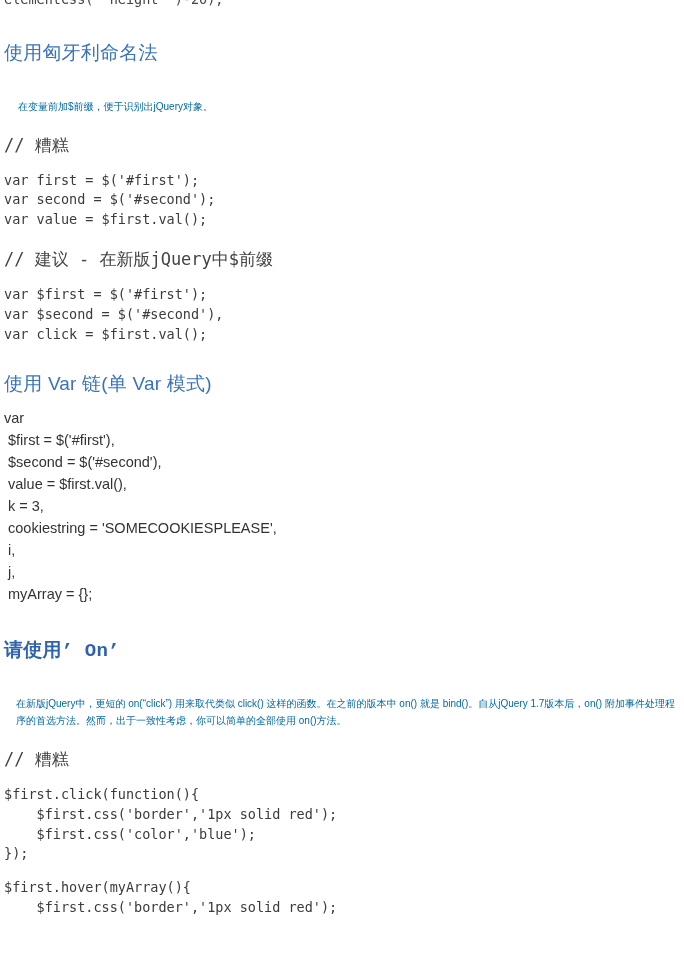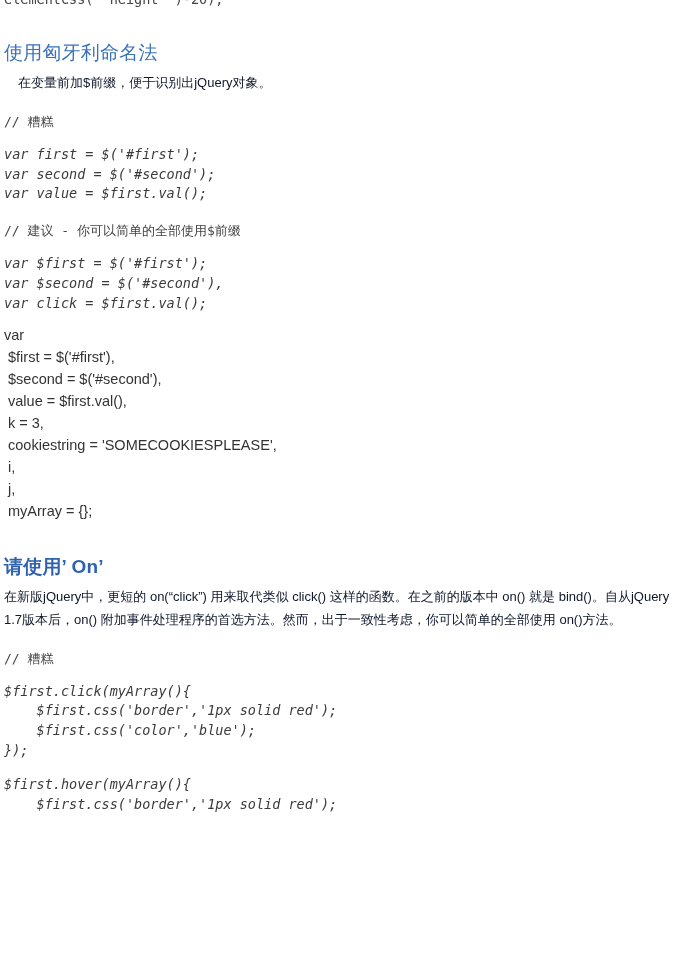--- a/index.html
+++ b/index.html
@@ -38,47 +38,47 @@
   h2.section {
     color: #3a73b8;
     font-size: 19px;
     font-weight: normal;
     margin: 26px 0 0 4px;
     letter-spacing: 0.2px;
   }
   h2.section.bold {
     font-weight: bold;
     color: #2f62ad;
+    font-family: Liberation Mono, monospace;
   }
   p.para {
-    font-size: 13px;
+    font-size: 10px;
     line-height: 1.75;
-    margin: 6px 0 0 0;
+    margin: 32px 0 0 0;
     padding-left: 18px;
-    color: #0f172a;
+    color: #0369a1;
     text-indent: 0;
   }
   p.para.wide {
-    padding-left: 4px;
+    padding-left: 16px;
   }
   .comment {
     font-family: "DejaVu Sans Mono", "Liberation Mono", monospace;
-    font-size: 13px;
+    font-size: 17px;
     color: #444444;
     margin: 18px 0 0 4px;
     white-space: pre;
   }
   pre.code {
     font-family: "DejaVu Sans Mono", "Liberation Mono", monospace;
     font-size: 13.5px;
     line-height: 1.47;
     color: #3b3b3b;
     margin: 14px 0 0 4px;
     white-space: pre;
-    font-style: italic;
   }
   pre.plain {
     font-family: "Liberation Sans", sans-serif;
     font-size: 14.5px;
     line-height: 1.52;
     color: #333333;
     margin: 10px 0 0 4px;
     white-space: pre;
   }
   .spacer-sm { height: 6px; }
@@ -91,40 +91,41 @@
   <div class="clip-top">
     <div class="code-cut">elementCss( 'height' )-20);</div>
   </div>
 
   <h2 class="section">使用匈牙利命名法</h2>
   <p class="para">在变量前加$前缀，便于识别出jQuery对象。</p>
   <div class="comment">// 糟糕</div>
   <pre class="code">var first = $('#first');
 var second = $('#second');
 var value = $first.val();</pre>
-  <div class="comment">// 建议 - 你可以简单的全部使用$前缀</div>
+  <div class="comment">// 建议 - 在新版jQuery中$前缀</div>
   <pre class="code">var $first = $('#first');
 var $second = $('#second'),
 var click = $first.val();</pre>
 
+  <h2 class="section">使用 Var 链(单 Var 模式)</h2>
   <pre class="plain">var
  $first = $('#first'),
  $second = $('#second'),
  value = $first.val(),
  k = 3,
  cookiestring = 'SOMECOOKIESPLEASE',
  i,
  j,
  myArray = {};</pre>
 
   <div class="spacer-sm"></div>
 
   <h2 class="section bold">请使用’ On’</h2>
   <p class="para wide">在新版jQuery中，更短的 on(“click”) 用来取代类似 click() 这样的函数。在之前的版本中 on() 就是 bind()。自从jQuery 1.7版本后，on() 附加事件处理程序的首选方法。然而，出于一致性考虑，你可以简单的全部使用 on()方法。</p>
   <div class="comment">// 糟糕</div>
-  <pre class="code">$first.click(myArray(){
+  <pre class="code">$first.click(function(){
     $first.css('border','1px solid red');
     $first.css('color','blue');
 });</pre>
   <pre class="code">$first.hover(myArray(){
     $first.css('border','1px solid red');</pre>
 
 </div>
 
 </body></html>

